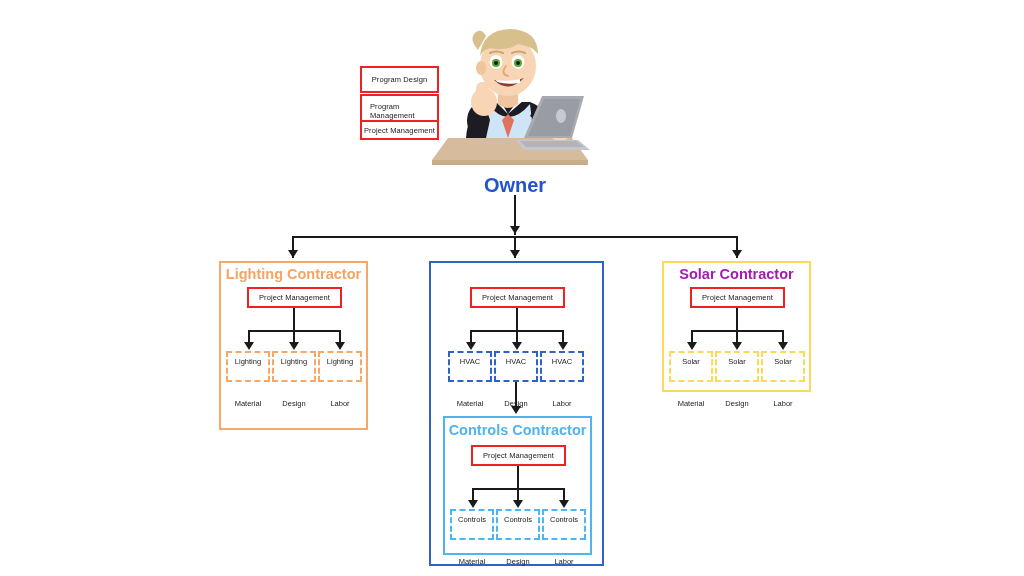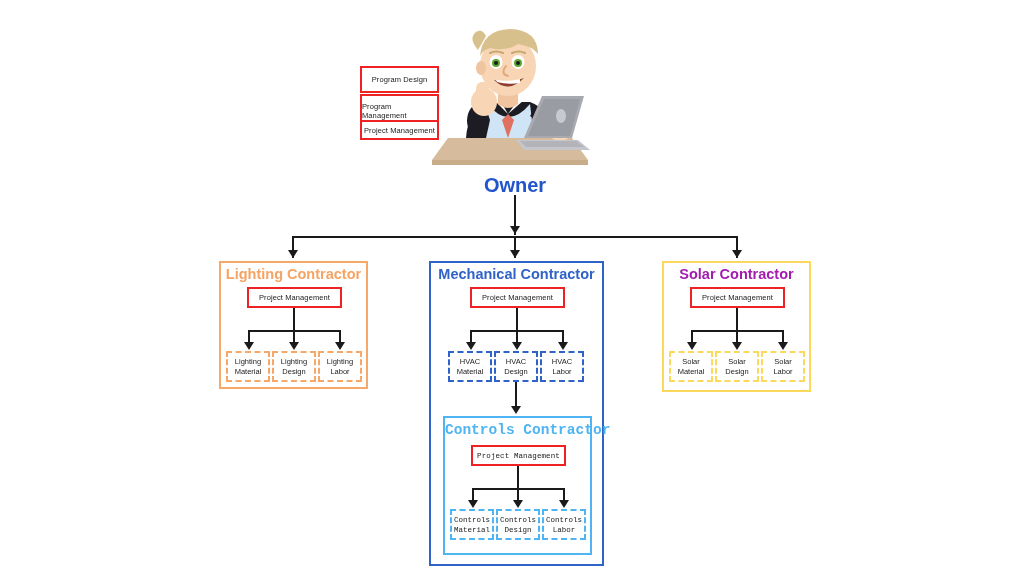--- a/index.html
+++ b/index.html
@@ -68,21 +68,21 @@
     background: #ffffff;
     display: flex;
     flex-direction: column;
     align-items: center;
     justify-content: center;
     font-size: 7.5px;
     line-height: 10px;
     color: #222;
     text-align: center;
   }
-  .leaf span { display: block; white-space: nowrap; }
+  .leaf span { display: block; white-space: nowrap; margin-top: 32px; }
 
   
   .vline { position: absolute; background: #1a1a1a; width: 2px; }
   .hline { position: absolute; background: #1a1a1a; height: 2px; }
   .arrow-down {
     position: absolute;
     width: 0; height: 0;
     border-left: 5px solid transparent;
     border-right: 5px solid transparent;
     border-top: 8px solid #1a1a1a;
@@ -147,21 +147,21 @@
       <polygon points="108,126 124,89 160,89 150,126" fill="#9a9ca3"></polygon>
       <ellipse cx="141" cy="106" rx="5" ry="7" fill="#c7c9ce"></ellipse>
       <polygon points="96,130 158,130 170,140 104,140" fill="#c4c6cc"></polygon>
       <polygon points="100,131 156,131 164,137 106,137" fill="#b2b4ba"></polygon>
     </svg>
   </div>
 
   <div class="red-box" style="left:360px; top:66px; width:79px; height:27px;">
     <span>Program Design</span>
   </div>
-  <div class="red-box" style="left:360px; top:94px; width:79px; height:34px;">
+  <div class="red-box" style="left:360px; top:94px; width:79px; height:34px;padding-left:8px;">
     <span>Program Management</span>
   </div>
   <div class="red-box" style="left:360px; top:120px; width:79px; height:20px;">
     <span>Project Management</span>
   </div>
 
   <div class="owner-title" style="left:455px; top:174px; width:120px;">Owner</div>
 
   <div class="vline" style="left:514px; top:195px; height:40px;"></div>
   <div class="arrow-down" style="left:510px; top:226px;"></div>
@@ -169,21 +169,21 @@
 
   <div class="vline" style="left:292px; top:236px; height:22px;"></div>
   <div class="arrow-down" style="left:288px; top:250px;"></div>
 
   <div class="vline" style="left:514px; top:236px; height:22px;"></div>
   <div class="arrow-down" style="left:510px; top:250px;"></div>
 
   <div class="vline" style="left:736px; top:236px; height:22px;"></div>
   <div class="arrow-down" style="left:732px; top:250px;"></div>
 
-  <div class="contractor" style="left:219px; top:261px; width:149px; height:128px; border:2px solid #f6a868;">
+  <div class="contractor" style="left:219px; top:261px; width:149px; height:169px; border:2px solid #f6a868;">
     <div class="contractor-title" style="top:3px; color:#f5a463;">Lighting Contractor</div>
 
     <div class="red-box" style="left:26px; top:24px; width:95px; height:21px;">
       <span>Project Management</span>
     </div>
 
     <div class="vline" style="left:72px; top:45px; height:24px;"></div>
     <div class="hline" style="left:27px; top:67px; width:92px;"></div>
     <div class="vline" style="left:27px; top:67px; height:14px;"></div>
     <div class="arrow-down" style="left:23px; top:79px;"></div>
@@ -200,21 +200,20 @@
       <span>Lighting</span>
       <span>Design</span>
     </div>
     <div class="leaf" style="left:97px; top:88px; width:44px; height:31px; border:2px dashed #f6a868;">
       <span>Lighting</span>
       <span>Labor</span>
     </div>
   </div>
 
   <div class="contractor" style="left:429px; top:261px; width:175px; height:305px; border:2px solid #2f63c8;">
-    <div class="contractor-title" style="top:3px; color:#2f63c8;">Mechanical Contractor</div>
 
     <div class="red-box" style="left:39px; top:24px; width:95px; height:21px;">
       <span>Project Management</span>
     </div>
 
     <div class="vline" style="left:85px; top:45px; height:24px;"></div>
     <div class="hline" style="left:39px; top:67px; width:93px;"></div>
     <div class="vline" style="left:39px; top:67px; height:14px;"></div>
     <div class="arrow-down" style="left:35px; top:79px;"></div>
     <div class="vline" style="left:85px; top:67px; height:14px;"></div>
@@ -231,21 +230,21 @@
       <span>Design</span>
     </div>
     <div class="leaf" style="left:109px; top:88px; width:44px; height:31px; border:2px dashed #2f63c8;">
       <span>HVAC</span>
       <span>Labor</span>
     </div>
 
     <div class="vline" style="left:84px; top:119px; height:27px;"></div>
     <div class="arrow-down" style="left:80px; top:143px;"></div>
 
-    <div class="contractor" style="left:12px; top:153px; width:149px; height:139px; border:2px solid #4fb4f2;font-family:Liberation Mono, monospace;">
+    <div class="contractor" style="left:12px; top:153px; width:149px; height:139px; border:2px solid #4fb4f2;">
       <div class="contractor-title" style="top:4px; color:#4fb4f2;">Controls Contractor</div>
 
       <div class="red-box" style="left:26px; top:27px; width:95px; height:21px;">
         <span>Project Management</span>
       </div>
 
       <div class="vline" style="left:72px; top:48px; height:24px;"></div>
       <div class="hline" style="left:27px; top:70px; width:92px;"></div>
       <div class="vline" style="left:27px; top:70px; height:14px;"></div>
       <div class="arrow-down" style="left:23px; top:82px;"></div>

